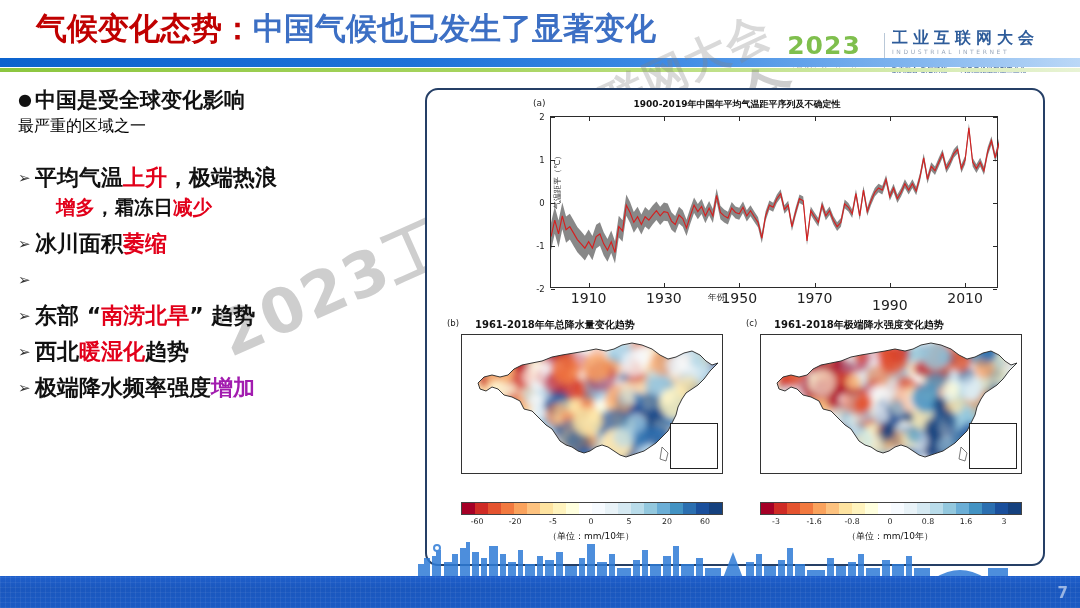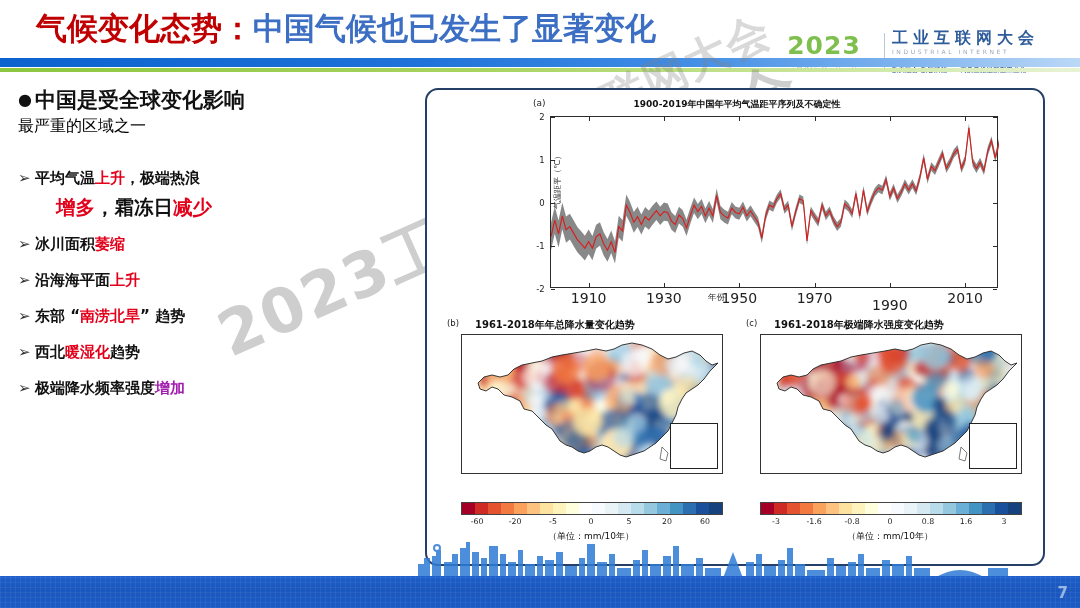--- a/index.html
+++ b/index.html
@@ -46,21 +46,21 @@
   
   .bullets{position:absolute;left:18px;top:84px;width:400px;}
   .lv1{display:flex;align-items:flex-start;font-size:21px;font-weight:bold;color:#111;line-height:32px;}
   .lv1 .dot{font-size:16px;line-height:32px;margin-right:3px;}
   .sub-list{margin-top:26px;}
   .lv2{display:flex;align-items:flex-start;margin-bottom:6px;}
   .arrow{
     width:17px;flex:0 0 17px;color:#333;font-size:15px;line-height:30px;
     font-family:"DejaVu Sans",sans-serif;
   }
-  .lv2-text{font-size:15px;font-weight:bold;color:#111;line-height:30px;white-space:nowrap;}
+  .lv2-text{font-size:22px;font-weight:bold;color:#111;line-height:30px;white-space:nowrap;}
   .lv2-text2{font-size:19.5px;font-weight:bold;color:#111;line-height:30px;margin-left:21px;white-space:nowrap;}
 
   
   .watermark{
     position:absolute;left:205px;top:300px;width:640px;height:120px;
     transform:rotate(-24deg);transform-origin:left top;
     font-size:62px;font-weight:bold;color:rgba(120,120,120,.36);
     white-space:nowrap;pointer-events:none;letter-spacing:2px;
   }
   .watermark2{
@@ -179,23 +179,20 @@
           </div>
         </div>
         <div class="lv2">
           <span class="arrow">➢</span>
           <div>
             <div class="lv2-text"><span>冰川面积</span><span style="color:#E2001A">萎缩</span></div>
           </div>
         </div>
         <div class="lv2">
           <span class="arrow">➢</span>
-          <div>
-            <div class="lv2-text"><span>沿海海平面</span><span style="color:#E2001A">上升</span></div>
-          </div>
         </div>
         <div class="lv2">
           <span class="arrow">➢</span>
           <div>
             <div class="lv2-text"><span>东部 “</span><span style="color:#E2001A">南涝北旱</span><span>” 趋势</span></div>
           </div>
         </div>
         <div class="lv2">
           <span class="arrow">➢</span>
           <div>

